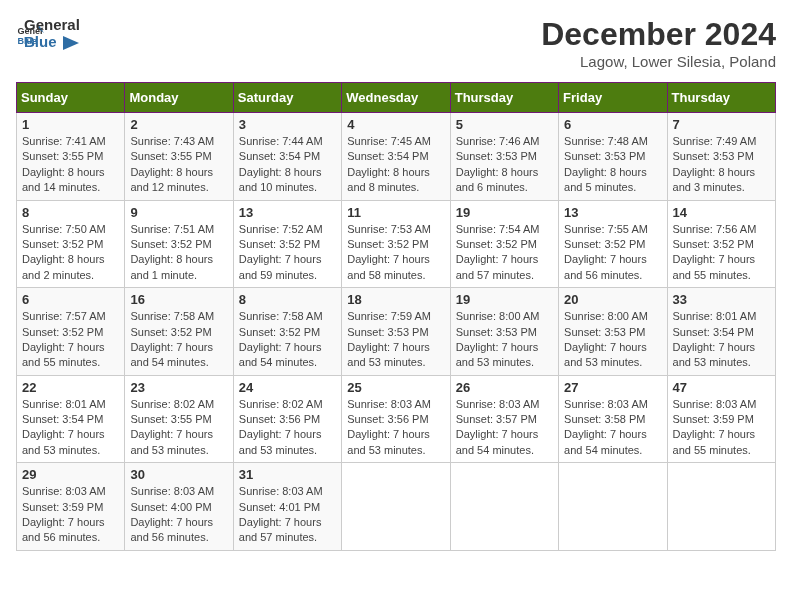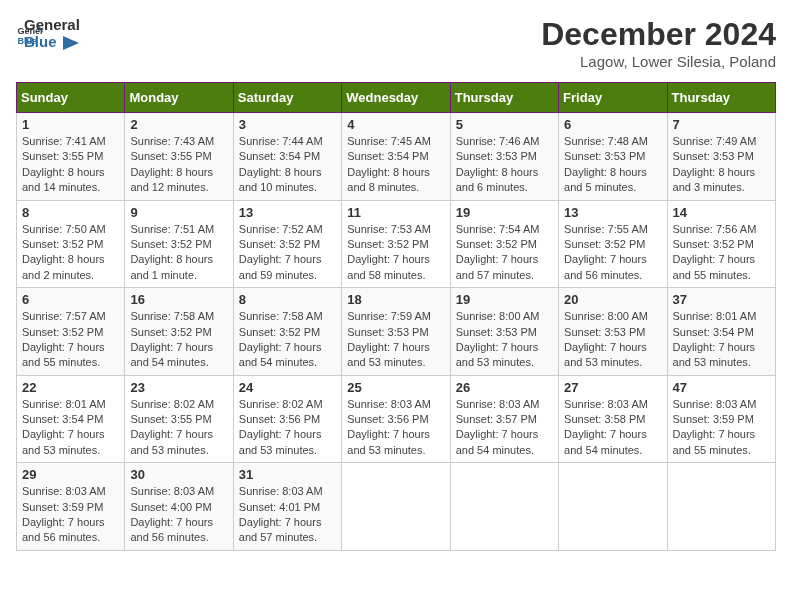--- a/index.html
+++ b/index.html
@@ -195,21 +195,21 @@
         </td>
         <td>
           <span class="day-num">19</span>
           <div class="day-info">Sunrise: 8:00 AM<br>Sunset: 3:53 PM<br>Daylight: 7 hours and 53 minutes.</div>
         </td>
         <td>
           <span class="day-num">20</span>
           <div class="day-info">Sunrise: 8:00 AM<br>Sunset: 3:53 PM<br>Daylight: 7 hours and 53 minutes.</div>
         </td>
         <td>
-          <span class="day-num">37</span>
+          <span class="day-num">33</span>
           <div class="day-info">Sunrise: 8:01 AM<br>Sunset: 3:54 PM<br>Daylight: 7 hours and 53 minutes.</div>
         </td>
       </tr>
       <tr>
         <td>
           <span class="day-num">22</span>
           <div class="day-info">Sunrise: 8:01 AM<br>Sunset: 3:54 PM<br>Daylight: 7 hours and 53 minutes.</div>
         </td>
         <td>
           <span class="day-num">23</span>

